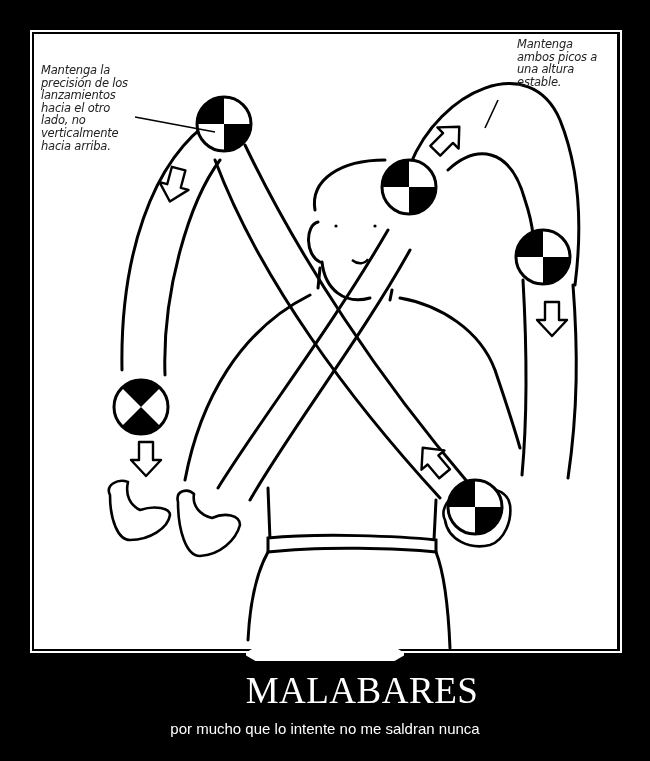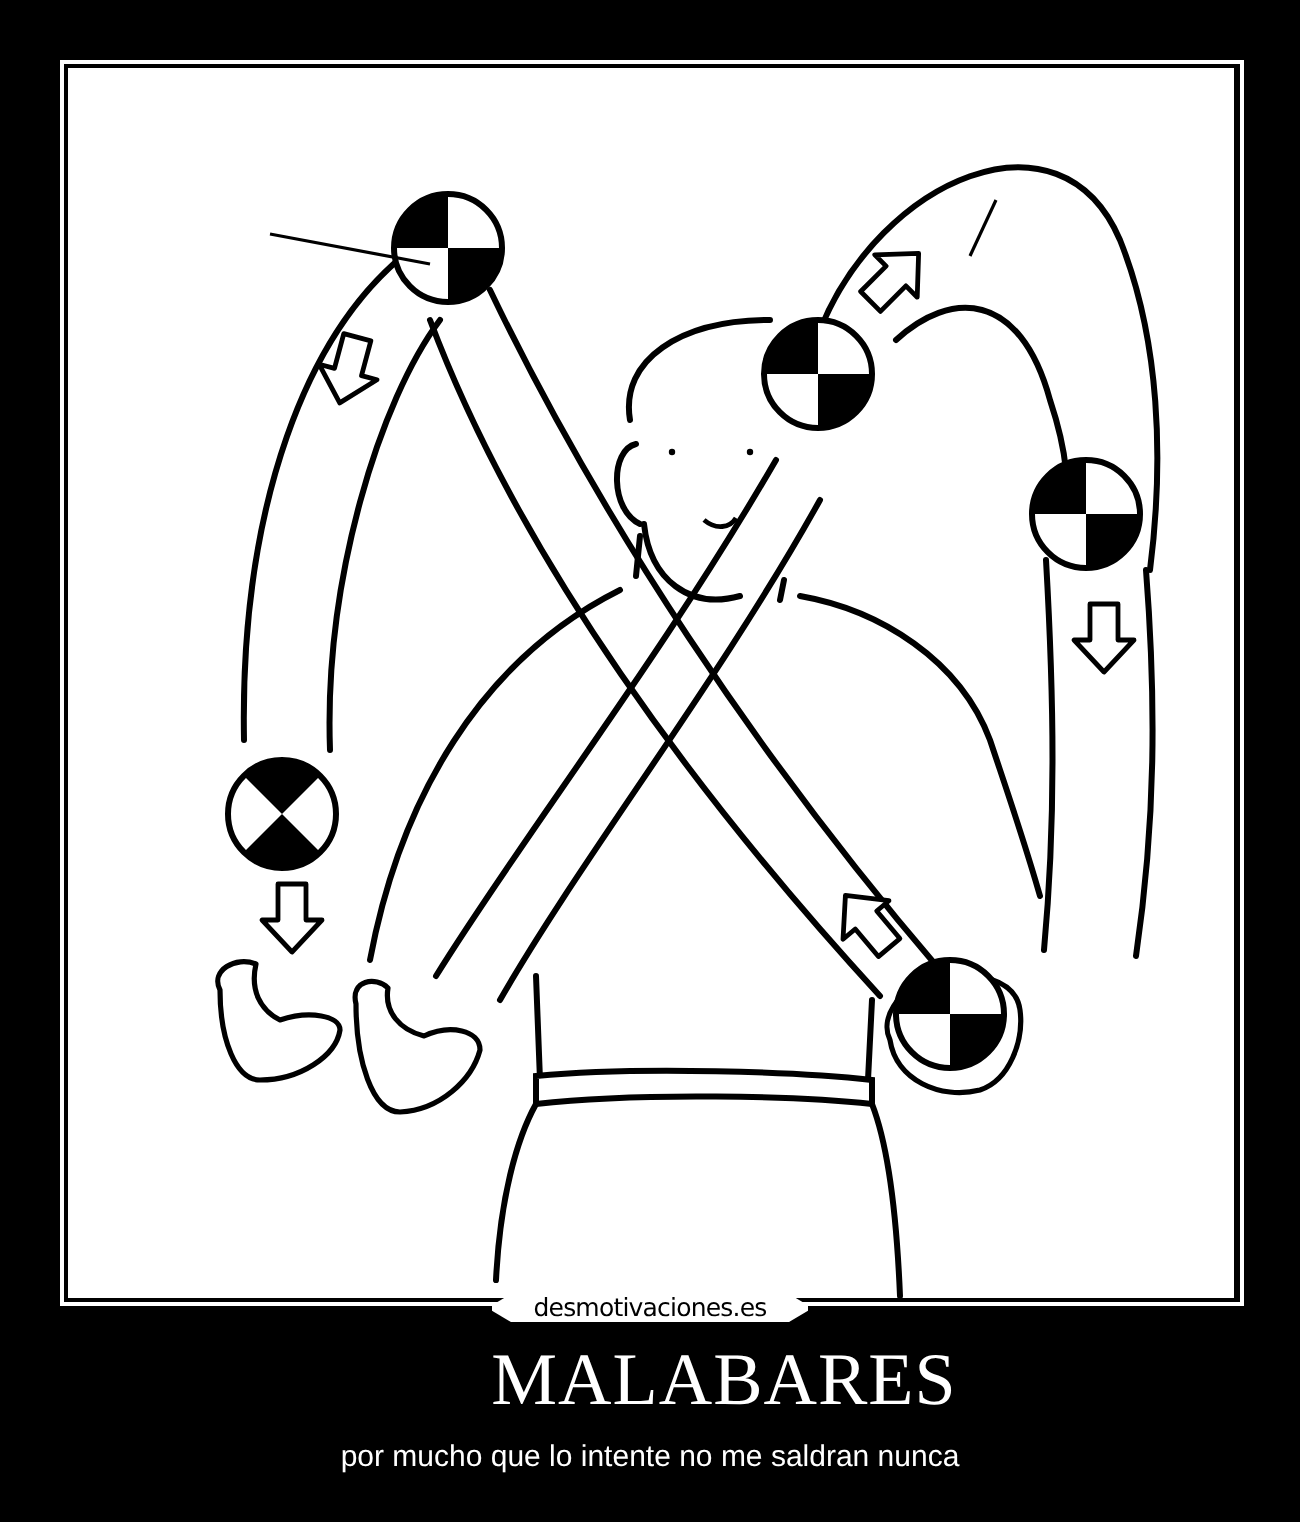--- a/index.html
+++ b/index.html
@@ -120,21 +120,31 @@
     <use href="#arrowDown" x="0" y="0" transform="translate(174 186) rotate(15)"></use>
     <use href="#arrowDown" transform="translate(146 460)"></use>
     <use href="#arrowDown" transform="translate(552 320)"></use>
     <use href="#arrowDown" transform="translate(448 138) rotate(-135)"></use>
     <use href="#arrowDown" transform="translate(433 460) rotate(140)"></use>
 
     <path d="M135 117 L215 132" stroke="#000" stroke-width="1.6"></path>
     <path d="M498 100 L485 128" stroke="#000" stroke-width="1.6"></path>
   </svg>
 
+  <div class="note note-left">Mantenga la
+precisión de los
+lanzamientos
+hacia el otro
+lado, no
+verticalmente
+hacia arriba.</div>
+  <div class="note note-right">Mantenga
+ambos picos a
+una altura
+estable.</div>
 </div>
 
 <div class="watermark">
   <div class="bar"></div>
-  <div class="txt">desmotivaciones.es</div>
 </div>
 
 <div class="title">MALABARES</div>
 <div class="subtitle">por mucho que lo intente no me saldran nunca</div>
 
 </body></html>

